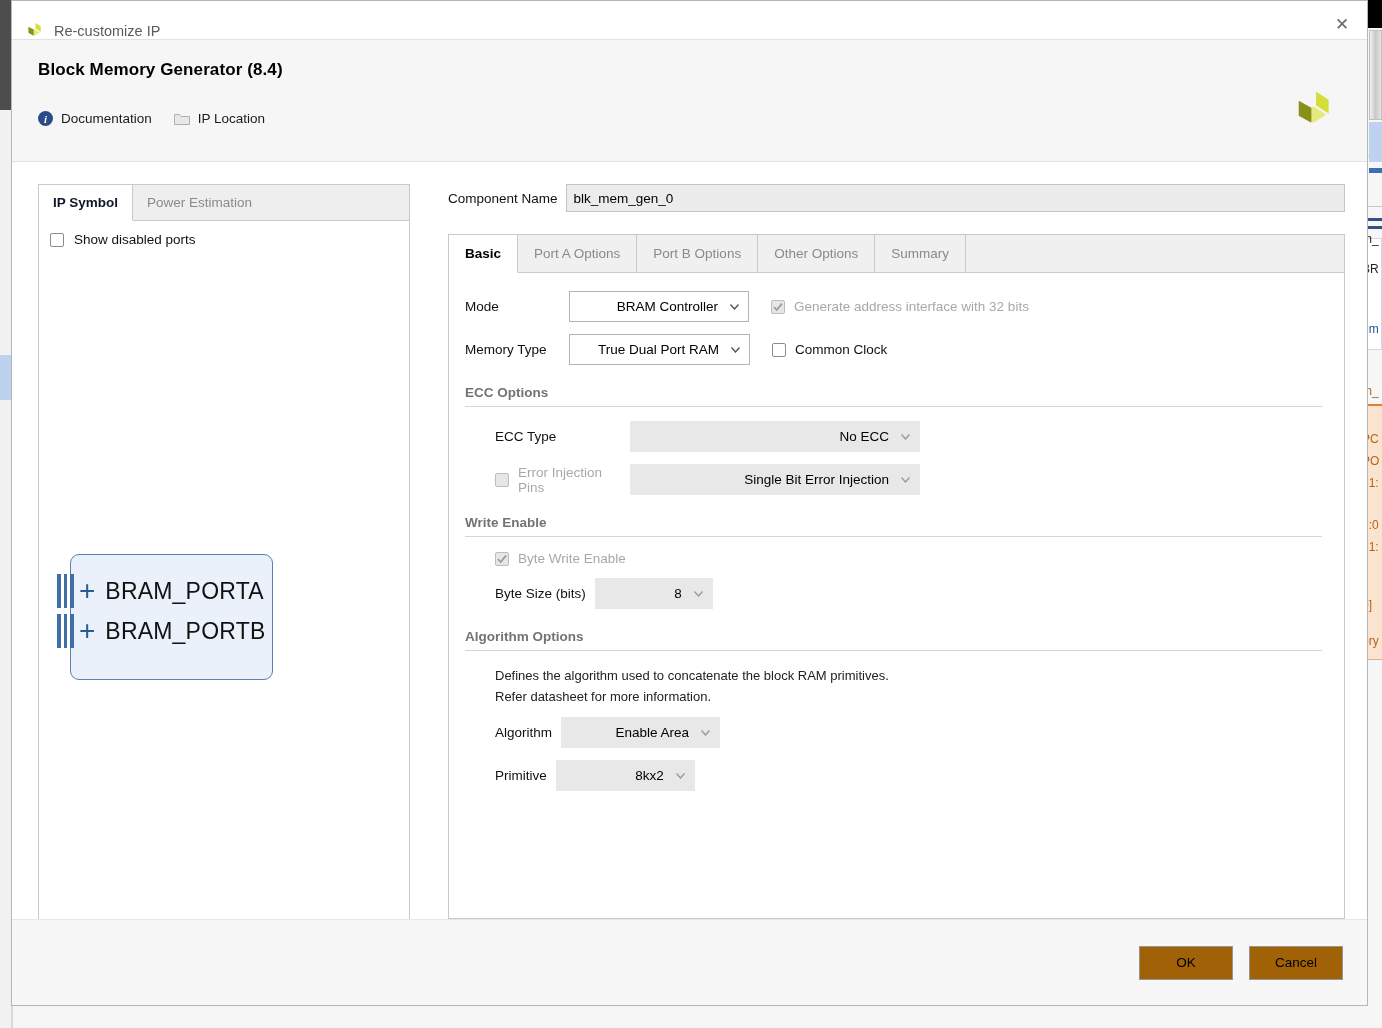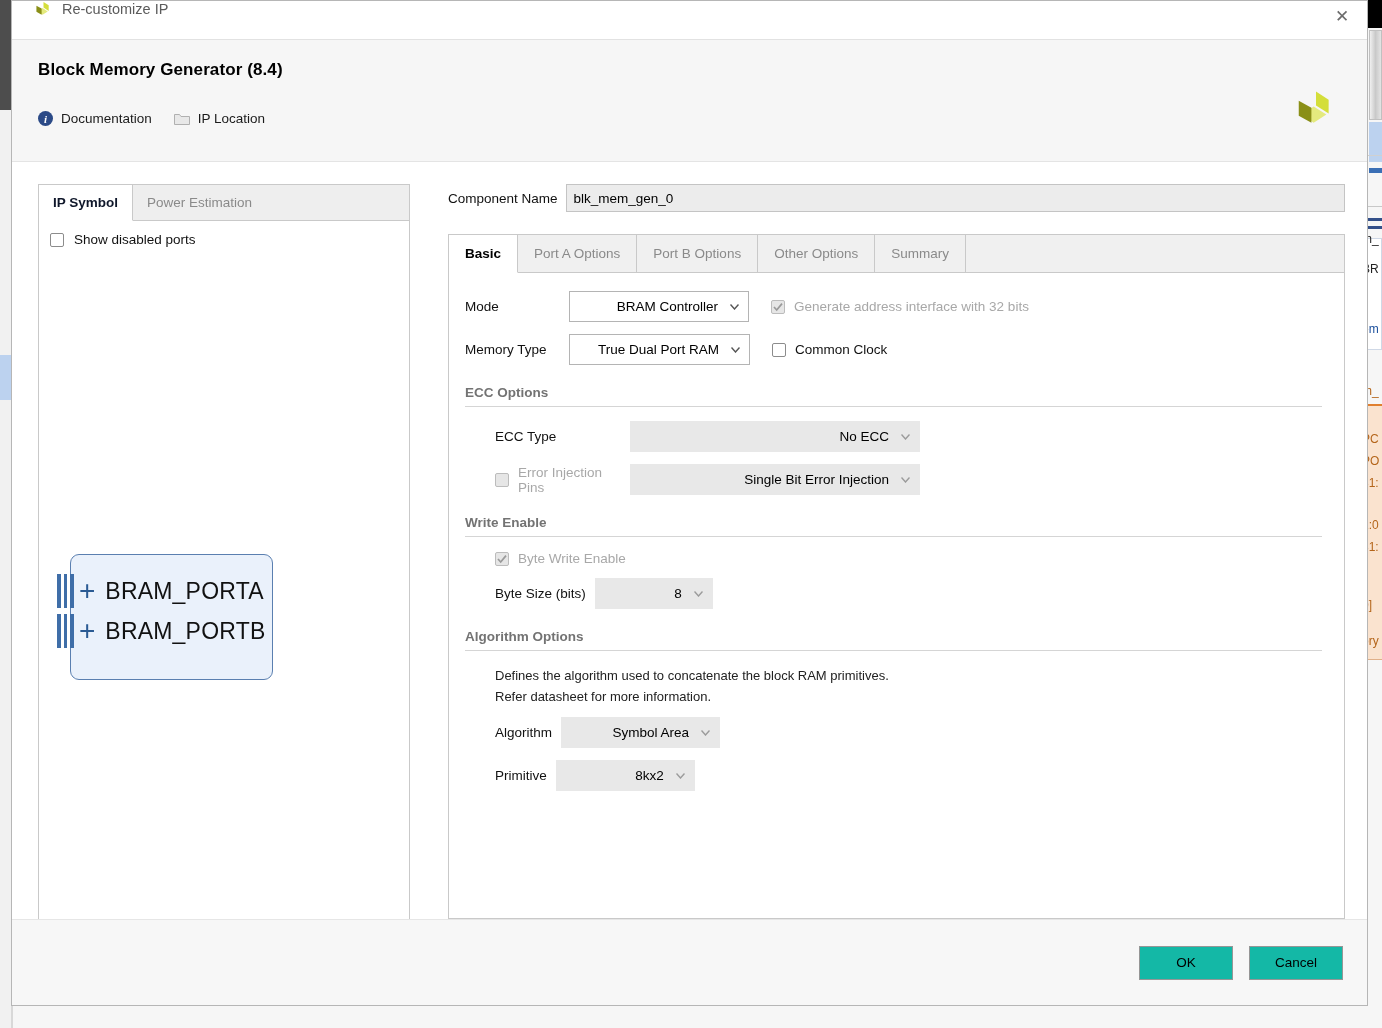--- a/index.html
+++ b/index.html
@@ -40,22 +40,22 @@
   .bg-thin { position:absolute; left:1362px; top:206px; width:20px; height:1px; background:#c8c8c8; }
 
   
   #dialog {
     position:absolute; left:11px; top:0; width:1357px; height:1006px;
     background:#ffffff; border:1px solid #b6b6b6;
     display:flex; flex-direction:column;
   }
 
   
-  .titlebar { height:39px; background:#fff; display:flex; align-items:flex-start;
-              padding:0 8px 0 22px; border-bottom:1px solid #e2e2e2; flex:0 0 auto; }
+  .titlebar { height:39px; background:#fff; display:flex; align-items:flex-end;
+              padding:0 8px 0 14px; border-bottom:1px solid #e2e2e2; flex:0 0 auto; }
   .title-logo { width:19px; height:17px; margin-right:9px; flex:0 0 auto; }
   .title-text { font-size:14.5px; color:#5b5b5b; flex:1 1 auto; }
   .close-btn { width:34px; height:30px; display:flex; align-items:center; justify-content:center;
                color:#6c6c6c; font-size:17px; cursor:pointer; }
 
   
   .header { background:#f6f6f6; border-bottom:1px solid #e4e4e4; flex:0 0 auto;
             padding:20px 22px 0 26px; position:relative; height:122px; }
   .header h1 { margin:0; font-size:17px; font-weight:bold; color:#000; letter-spacing:0.1px; }
   .header-logo { position:absolute; right:28px; top:48px; width:46px; height:44px; }
@@ -125,21 +125,21 @@
   .fakeselect .arrow { position:absolute; right:9px; top:50%; margin-top:-3px;
                        width:9px; height:6px; }
 
   .section-title { font-size:13.5px; font-weight:bold; color:#737373; margin:20px 0 0 0; }
   .section-rule { height:1px; background:#d5d5d5; margin:6px 0 14px 0; }
   .desc { font-size:13px; color:#222; line-height:1.62; margin-bottom:10px; }
 
   
   .footer { flex:0 0 auto; height:86px; background:#f7f7f7; border-top:1px solid #e6e6e6;
             display:flex; align-items:center; justify-content:flex-end; gap:16px; padding-right:24px; }
-  .btn { width:94px; height:34px; background:#14b8a6; border:1px solid #969696;
+  .btn { width:94px; height:34px; background:#a16207; border:1px solid #969696;
          font-size:13.5px; color:#000; font-family:"Liberation Sans",sans-serif; cursor:pointer; }
 </style>
 </head>
 <body>
 
 <div id="bg-layer">
   <div class="bg-left-col"></div>
   <div class="bg-left-col2"></div>
   <div class="bg-left-dark"></div>
   <div class="bg-left-blue"></div>
@@ -360,21 +360,21 @@
           <div class="section-rule"></div>
 
           <div class="desc" style="padding-left:30px;">
             <div>Defines the algorithm used to concatenate the block RAM primitives.</div>
             <div>Refer datasheet for more information.</div>
           </div>
 
           <div class="frow">
             <span class="flabel" style="padding-left:30px;margin-right:9px;">Algorithm</span>
             <div class="fakeselect disabled" style="width:159px;">
-              <span>Symbol Area</span>
+              <span>Enable Area</span>
               <svg class="arrow" viewBox="0 0 9 6">
                   <path d="M0.5 0.5 L4.5 5 L8.5 0.5" fill="none" stroke="#9b9b9b" stroke-width="1.4"></path>
                 </svg>
             </div>
           </div>
 
           <div class="frow">
             <span class="flabel" style="padding-left:30px;margin-right:9px;">Primitive</span>
             <div class="fakeselect disabled" style="width:139px;">
               <span>8kx2</span>

